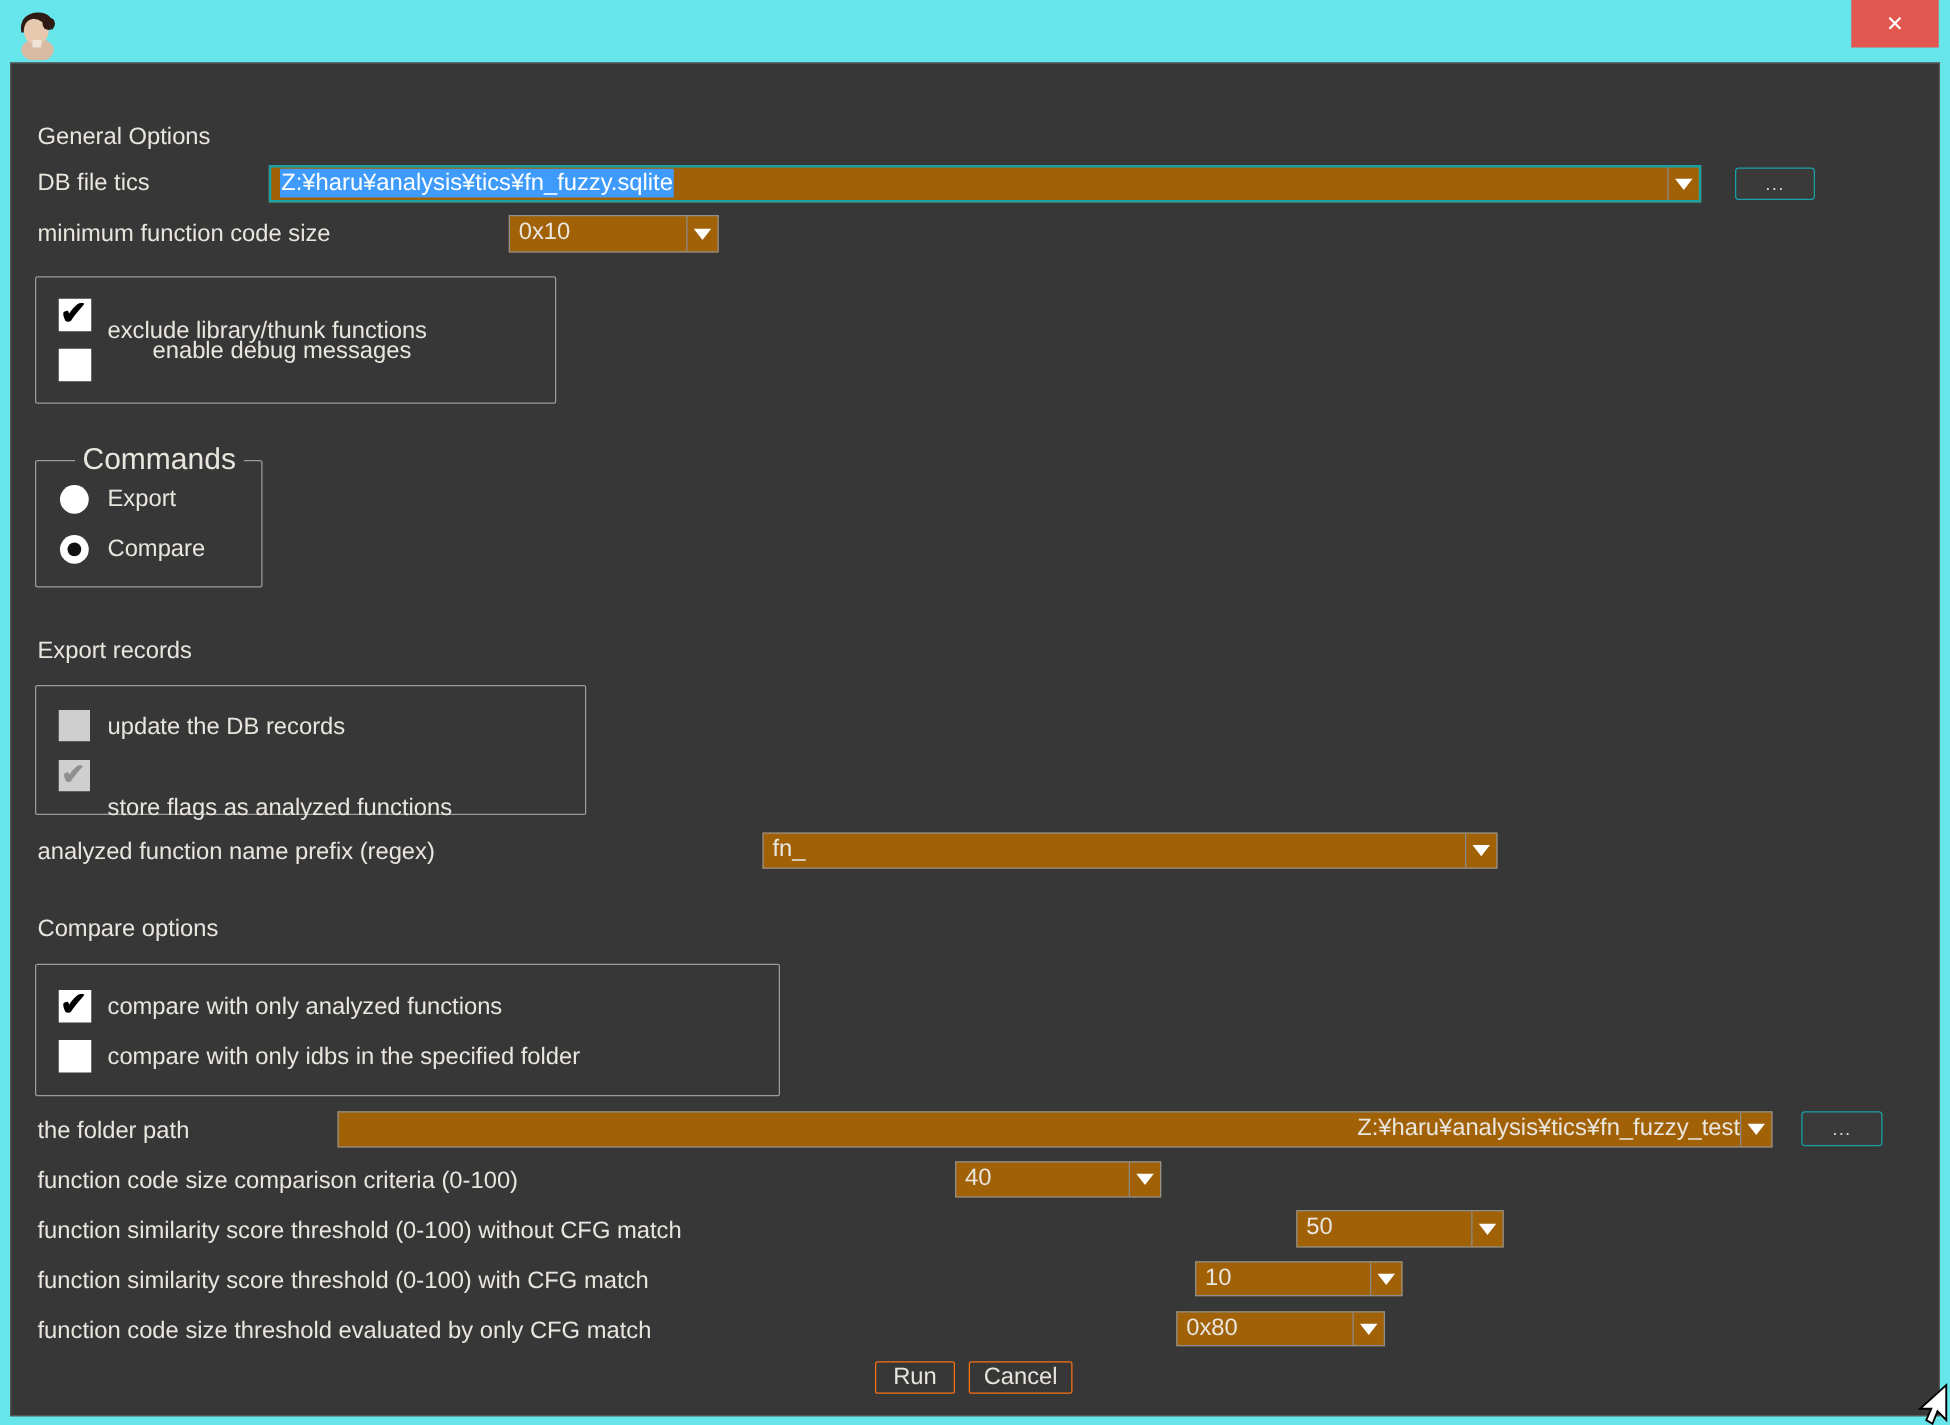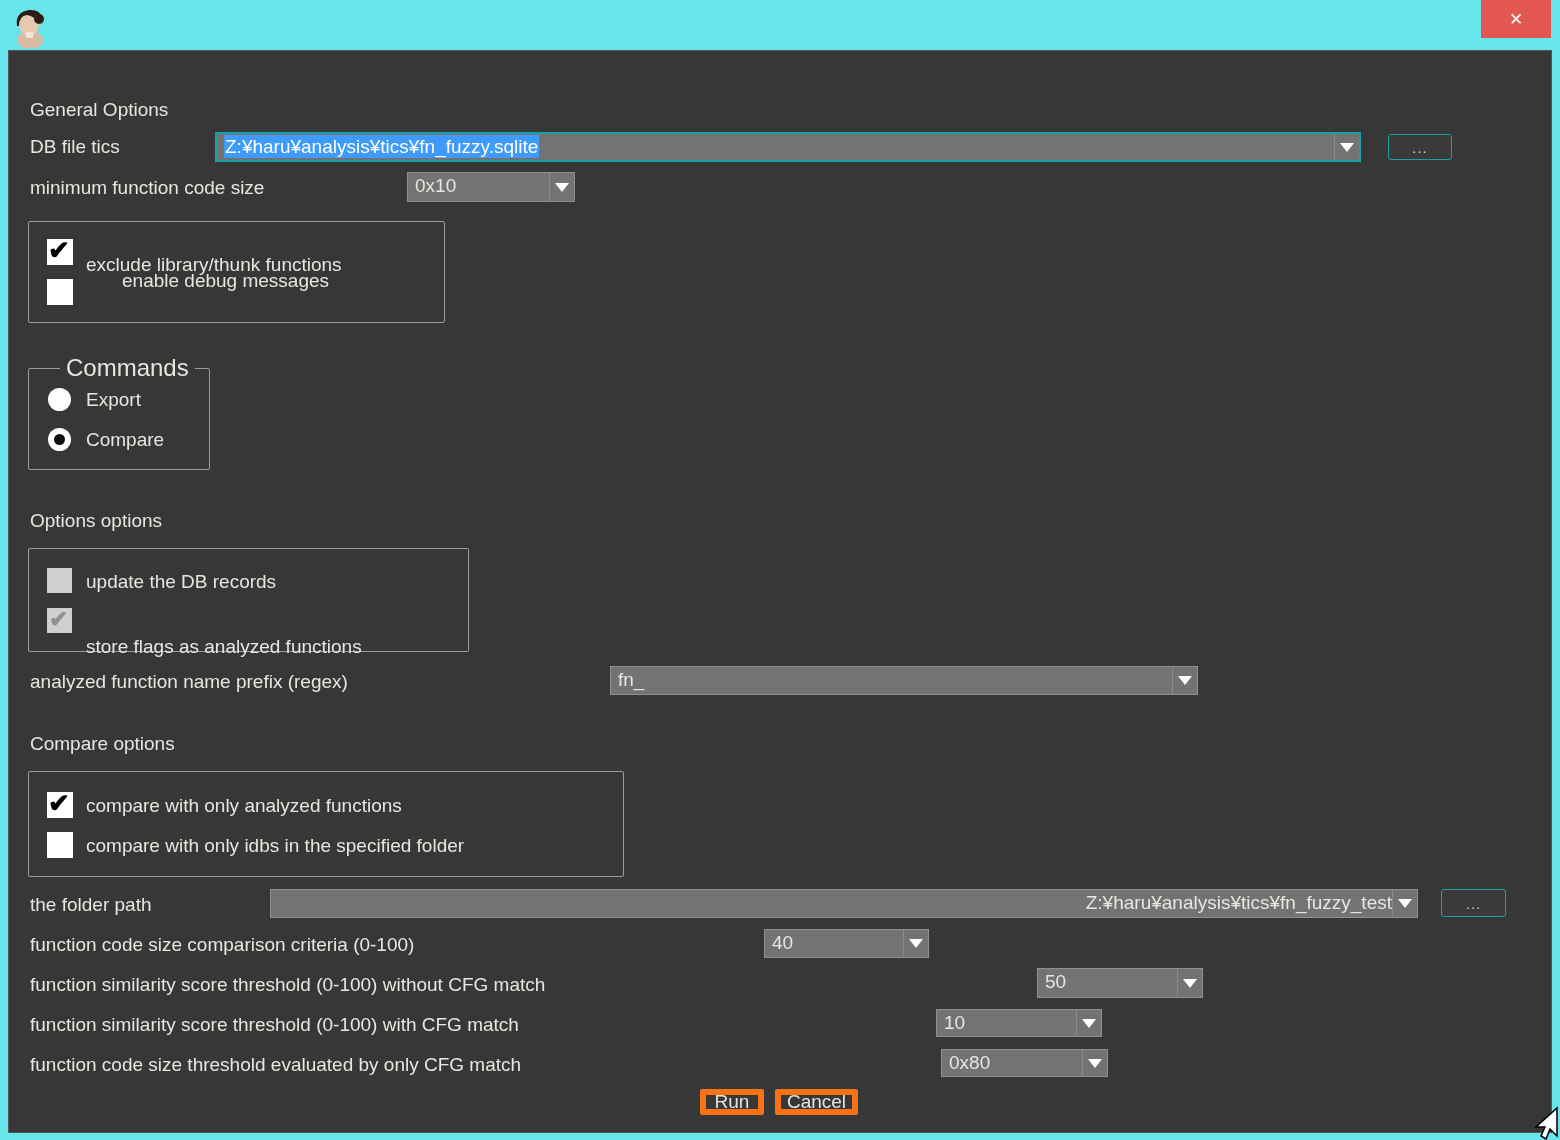--- a/index.html
+++ b/index.html
@@ -18,21 +18,21 @@
 
   .panel { position:absolute; left:8px; top:50px; width:1544px; height:1083px;
            background:#373737; border:1px solid #565656; }
 
   .lbl { position:absolute; color:#e9e5df; font-size:19px; white-space:nowrap; line-height:24px; }
 
   .groupbox { position:absolute; border:1px solid #9b9b9b; border-radius:2px; }
   .legend { position:absolute; background:#373737; padding:0 6px; color:#e9e5df;
             font-size:24px; line-height:24px; }
 
-  .combo { position:absolute; background:#737373; border:1px solid #8f8f8f;
+  .combo { position:absolute; background:#a16207; border:1px solid #8f8f8f;
            display:flex; align-items:stretch; }
   .combo.focus { border:2px solid #18a2a8; }
   .combo .val { flex:1; color:#e9e5df; font-size:19px; line-height:26px;
                 padding-left:7px; white-space:nowrap; overflow:hidden; }
   .combo .val .selection { background:#3e9bfc; color:#fff; padding:1px 1px; }
   .combo .arrow-btn { width:25px; border-left:1px solid #8a8a8a;
                       display:flex; align-items:center; justify-content:center; }
   .combo .arrow-btn .tri { width:0; height:0; border-left:7px solid transparent;
                            border-right:7px solid transparent; border-top:9px solid #fdfdfd; }
 
@@ -43,21 +43,21 @@
   .checkbox { position:absolute; width:26px; height:26px; background:#ffffff; }
   .checkbox.checked::after { content:"\2714"; position:absolute; left:1px; top:-4px;
                              color:#000; font-size:26px; font-weight:bold; }
   .checkbox.disabled { background:#cfcfcf; width:25px; height:25px; }
   .checkbox.disabled.checked::after { color:#8f8f8f; font-size:23px; top:-2px; left:2px; }
 
   .radio { position:absolute; width:23px; height:23px; border-radius:50%; background:#ffffff; }
   .radio.selected::after { content:""; position:absolute; left:6px; top:6px;
                            width:11px; height:11px; border-radius:50%; background:#111; }
 
-  .btn { position:absolute; background:#373737; border:6px solid #f97316; border-radius:2px;
+  .btn { position:absolute; background:#373737; border:1px solid #f97316; border-radius:2px;
          color:#e7e3dd; font-size:19px; display:flex; align-items:center; justify-content:center; }
 
   .cursor { position:absolute; left:1516px; top:1106px; width:44px; height:34px; }
 </style>
 </head>
 <body>
 
 <div class="window">
 
   <div class="titlebar">
@@ -98,21 +98,21 @@
   <div class="checkbox" style="left:47px; top:279px;"></div>
   <div class="lbl" style="left:86px; top:269px;margin-left:36px;">enable debug messages</div>
 
   <div class="groupbox" style="left:28px; top:368px; width:182px; height:102px;"></div>
   <div class="legend" style="left:60px; top:356px;">Commands</div>
   <div class="radio" style="left:48px; top:388px;"></div>
   <div class="lbl" style="left:86px; top:388px;">Export</div>
   <div class="radio selected" style="left:48px; top:428px;"></div>
   <div class="lbl" style="left:86px; top:428px;">Compare</div>
 
-  <div class="lbl" style="left:30px; top:509px;">Options options</div>
+  <div class="lbl" style="left:30px; top:509px;">Export records</div>
   <div class="groupbox" style="left:28px; top:548px; width:441px; height:104px;"></div>
   <div class="checkbox disabled" style="left:47px; top:568px;"></div>
   <div class="lbl" style="left:86px; top:570px;">update the DB records</div>
   <div class="checkbox checked disabled" style="left:47px; top:608px;"></div>
   <div class="lbl" style="left:86px; top:635px;text-align:center;">store flags as analyzed functions</div>
 
   <div class="lbl" style="left:30px; top:670px;">analyzed function name prefix (regex)</div>
   <div class="combo" style="left:610px; top:666px; width:588px; height:29px;">
     <div class="val">fn_</div>
     <div class="arrow-btn">
@@ -146,21 +146,21 @@
 
   <div class="lbl" style="left:30px; top:973px;">function similarity score threshold (0-100) without CFG match</div>
   <div class="combo" style="left:1037px; top:968px; width:166px; height:30px;">
     <div class="val">50</div>
     <div class="arrow-btn">
         <span class="tri"></span>
       </div>
   </div>
 
   <div class="lbl" style="left:30px; top:1013px;">function similarity score threshold (0-100) with CFG match</div>
-  <div class="combo" style="left:936px; top:1009px; width:166px; height:28px;">
+  <div class="combo" style="left:956px; top:1009px; width:166px; height:28px;">
     <div class="val">10</div>
     <div class="arrow-btn">
         <span class="tri"></span>
       </div>
   </div>
 
   <div class="lbl" style="left:30px; top:1053px;">function code size threshold evaluated by only CFG match</div>
   <div class="combo" style="left:941px; top:1049px; width:167px; height:28px;">
     <div class="val">0x80</div>
     <div class="arrow-btn">

